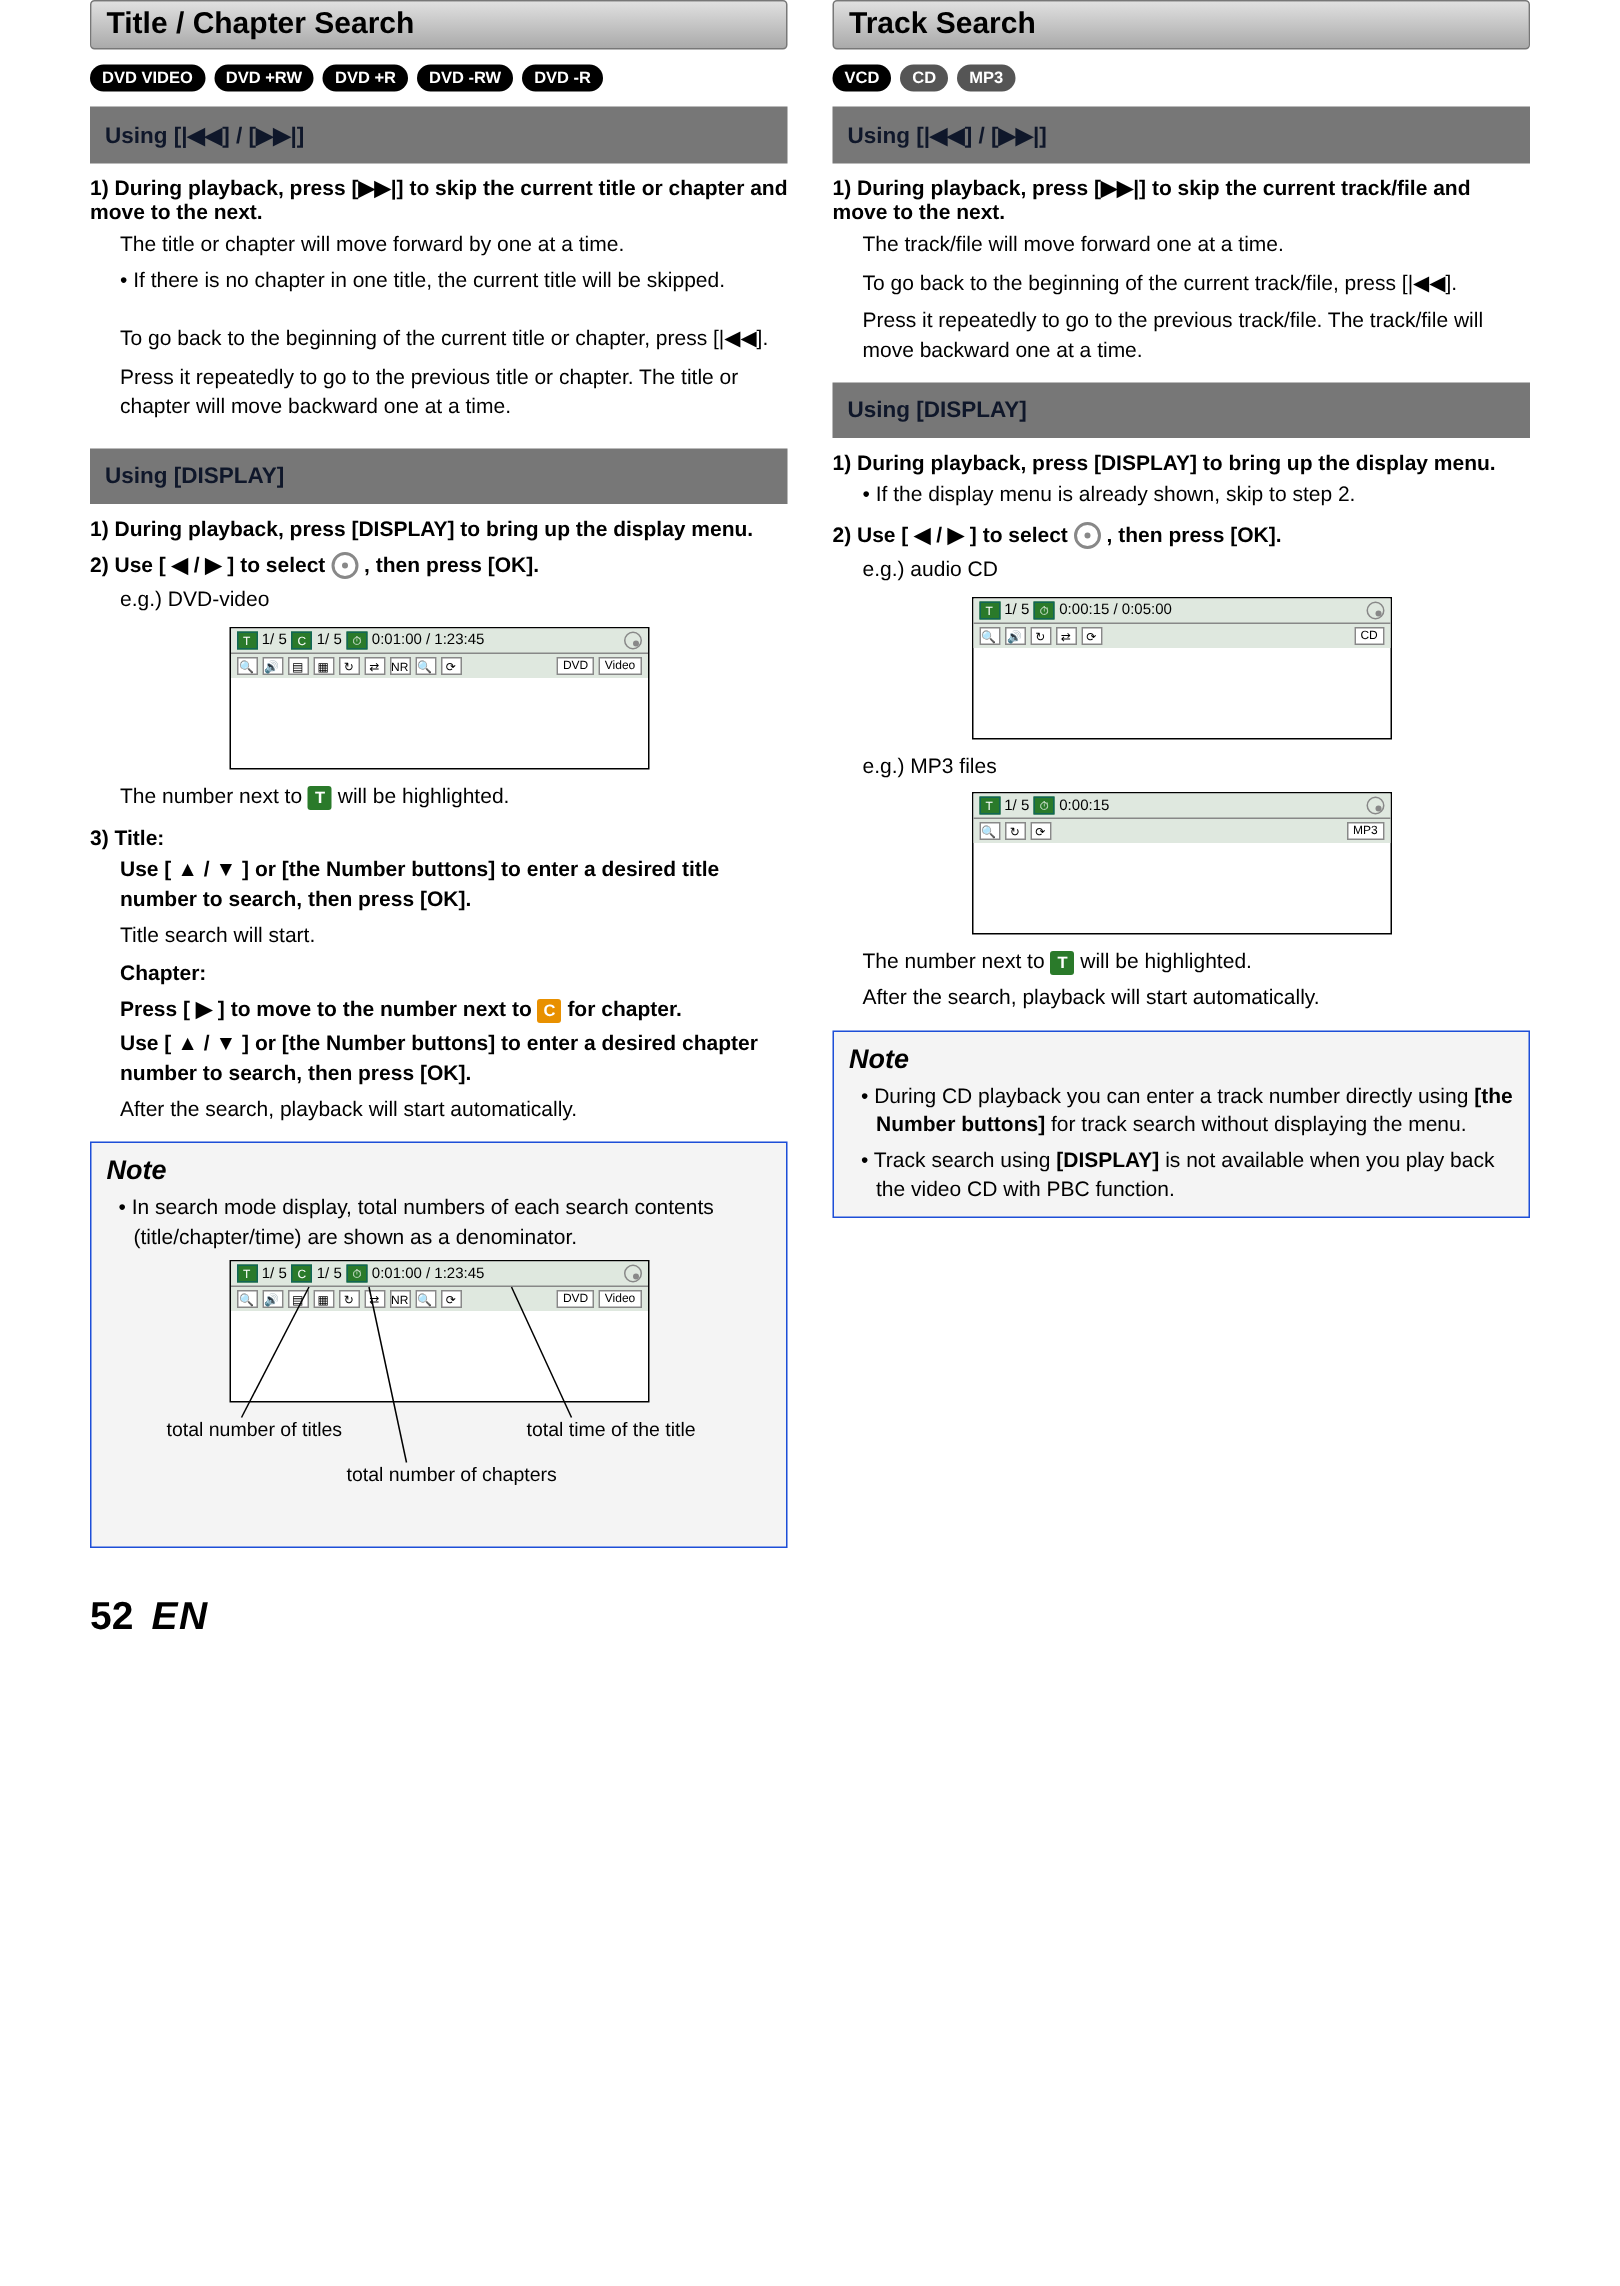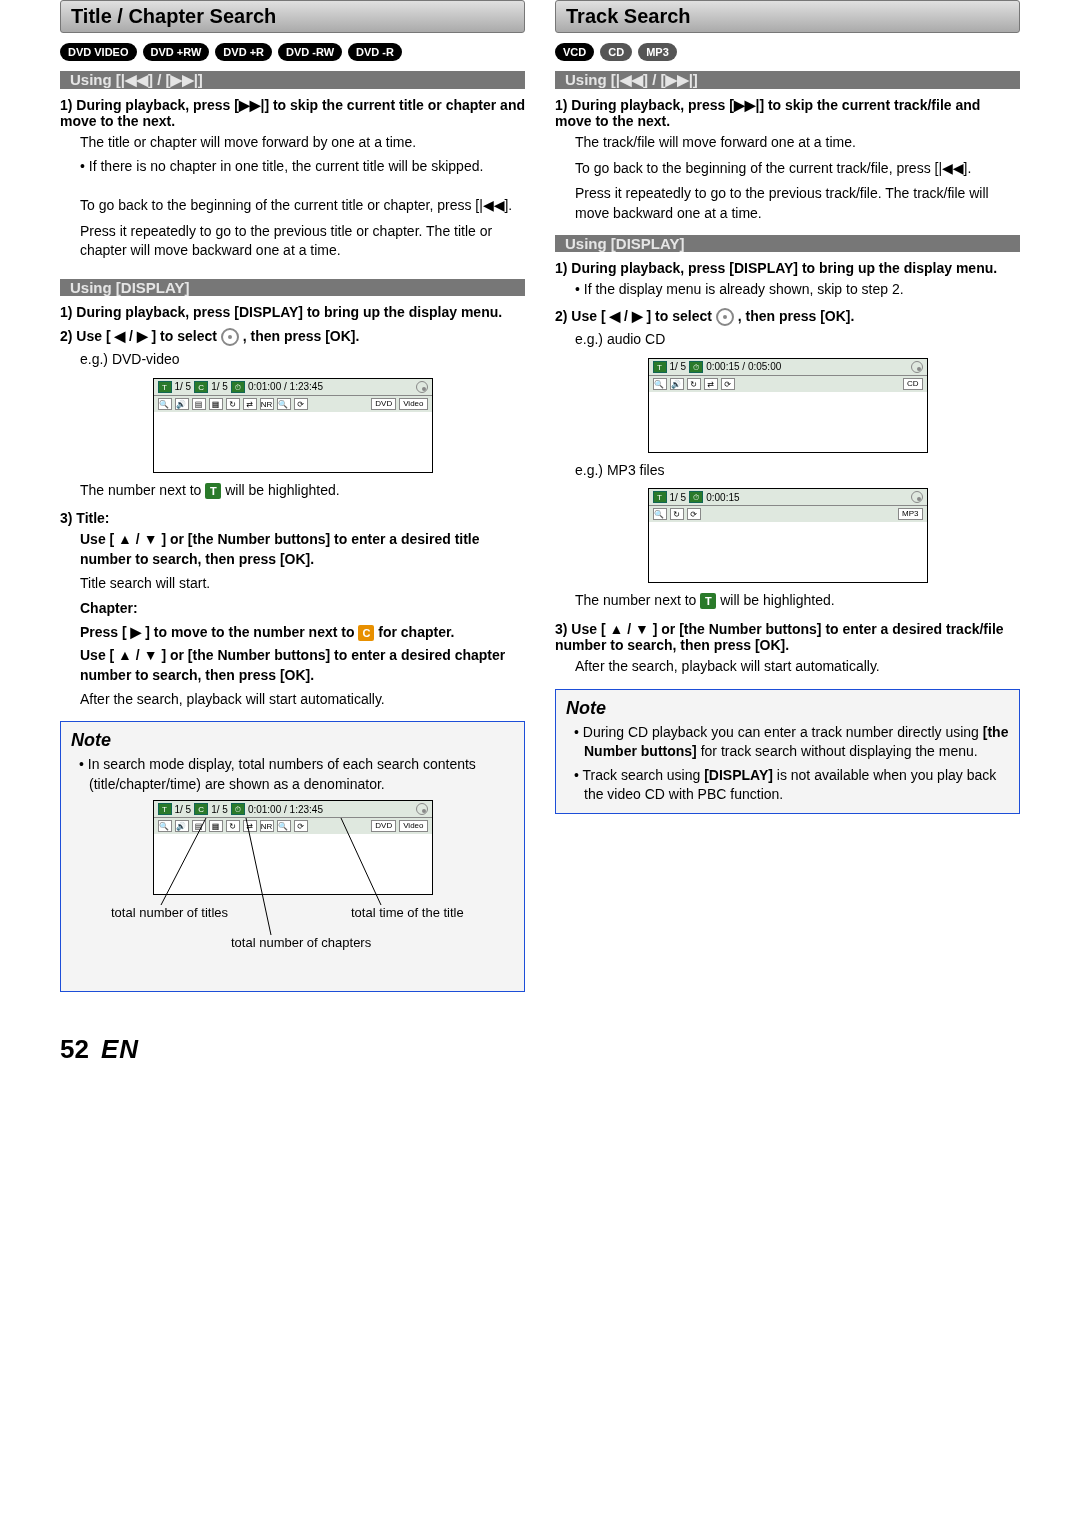--- a/index.html
+++ b/index.html
@@ -7,40 +7,40 @@
   .page { padding: 0 60px 40px 60px; position: relative; }
   .top-header { display: flex; align-items: center; margin-bottom: 18px; }
   .red-bar { height: 12px; background: #b00000; flex: 0 0 280px; }
   .search-title { font-size: 44px; font-weight: bold; letter-spacing: 4px; color: #b00000; padding-left: 30px; }
   .two-col { display: flex; gap: 30px; }
   .col { flex: 1; }
   .sec-header { background: linear-gradient(#e0e0e0,#aaa); border: 1px solid #777; border-radius: 3px; padding: 4px 10px; font-size: 20px; font-weight: bold; margin-bottom: 10px; }
   .disc-badges { display: flex; gap: 6px; margin-bottom: 10px; }
   .disc-badge { background: #000; color: #fff; border-radius: 14px; font-size: 11px; font-weight: bold; padding: 3px 8px; display: inline-flex; align-items: center; gap: 4px; }
   .disc-badge.light { background: #555; }
-  .sub-header { background: #777; color: #e5e5e5; font-weight: bold; padding: 0 10px; margin: 8px 0 8px 0; font-size: 15px; }
+  .sub-header { background: #777; color: #0f172a; font-weight: bold; padding: 10px 10px; margin: 8px 0 8px 0; font-size: 15px; }
   .step { margin: 6px 0 4px 0; }
   .step-num { font-weight: bold; display: inline; }
   .step-text { font-weight: bold; display: inline; }
   .sub-text { margin-left: 20px; margin-top: 4px; line-height: 1.4; }
   .bullet { margin-left: 20px; text-indent: -10px; padding-left: 10px; margin-top: 4px; line-height: 1.4; }
   .bullet::before { content: "• "; }
   .osd-box { border: 1px solid #000; width: 280px; height: 95px; margin: 8px auto; background: #fff; position: relative; }
   .osd-bar { background: #dfe8df; border-bottom: 1px solid #888; padding: 2px 4px; font-size: 10px; display: flex; align-items: center; gap: 3px; }
   .osd-icons { background: #dfe8df; padding: 2px 4px; font-size: 10px; display: flex; gap: 3px; }
   .mini-ic { display:inline-block; background:#fff; border:1px solid #888; width:14px; height:12px; font-size:8px; text-align:center; line-height:11px; }
   .mini-ic.g { background:#2a7a2a; color:#fff; border-color:#165; }
   .osd-tag { display:inline-block; background:#fff; border:1px solid #888; padding:0 3px; font-size:8px; }
   .icon-t { display:inline-block; background:#2a7a2a; color:#fff; width:16px; height:16px; text-align:center; font-size:11px; font-weight:bold; line-height:16px; border-radius:2px; }
   .icon-disc { display:inline-block; width:18px; height:18px; border:2px solid #888; border-radius:50%; vertical-align:middle; position:relative; }
   .icon-disc::after { content:""; position:absolute; width:4px; height:4px; background:#888; border-radius:50%; top:5px; left:5px; }
   .note-box { border: 1px solid #1d4ed8; background: #f4f4f4; padding: 8px 10px; margin-top: 12px; }
   .note-title { font-size: 18px; font-style: italic; font-weight: bold; margin-bottom: 4px; }
   .note-box .bullet { margin-left: 8px; }
-  .footer { display: flex; align-items: center; gap: 12px; margin-top: 42px; }
+  .footer { display: flex; align-items: center; gap: 12px; margin-top: 30px; }
   .pg-num { font-size: 26px; font-weight: bold; }
   .pg-lang { font-size: 26px; font-weight: bold; letter-spacing: 1px; font-style: italic; }
   .inline-btn { font-weight: bold; }
   .kw { font-weight: bold; }
   .callouts { position: relative; font-size: 13px; }
   .callouts .osd-box { margin-top: 0; }
   .call-label { position:absolute; white-space:nowrap; }
 </style>
 </head>
 <body>
@@ -245,24 +245,20 @@
           <span class="osd-tag">MP3</span>
         </div>
       </div>
 
       <div class="sub-text">
         <span>The number next to </span>
         <span class="icon-t">T</span>
         <span> will be highlighted.</span>
       </div>
 
-      <div class="step" style="margin-top:10px">
-        <span class="step-num">3)</span>
-        <span class="step-text">Use [ ▲ / ▼ ] or [the Number buttons] to enter a desired track/file number to search, then press [OK].</span>
-      </div>
       <div class="sub-text">After the search, playback will start automatically.</div>
 
       <div class="note-box">
         <div class="note-title">Note</div>
         <div class="bullet">
           <span>During CD playback you can enter a track number directly using </span>
           <span class="inline-btn">[the Number buttons]</span>
           <span> for track search without displaying the menu.</span>
         </div>
         <div class="bullet">

